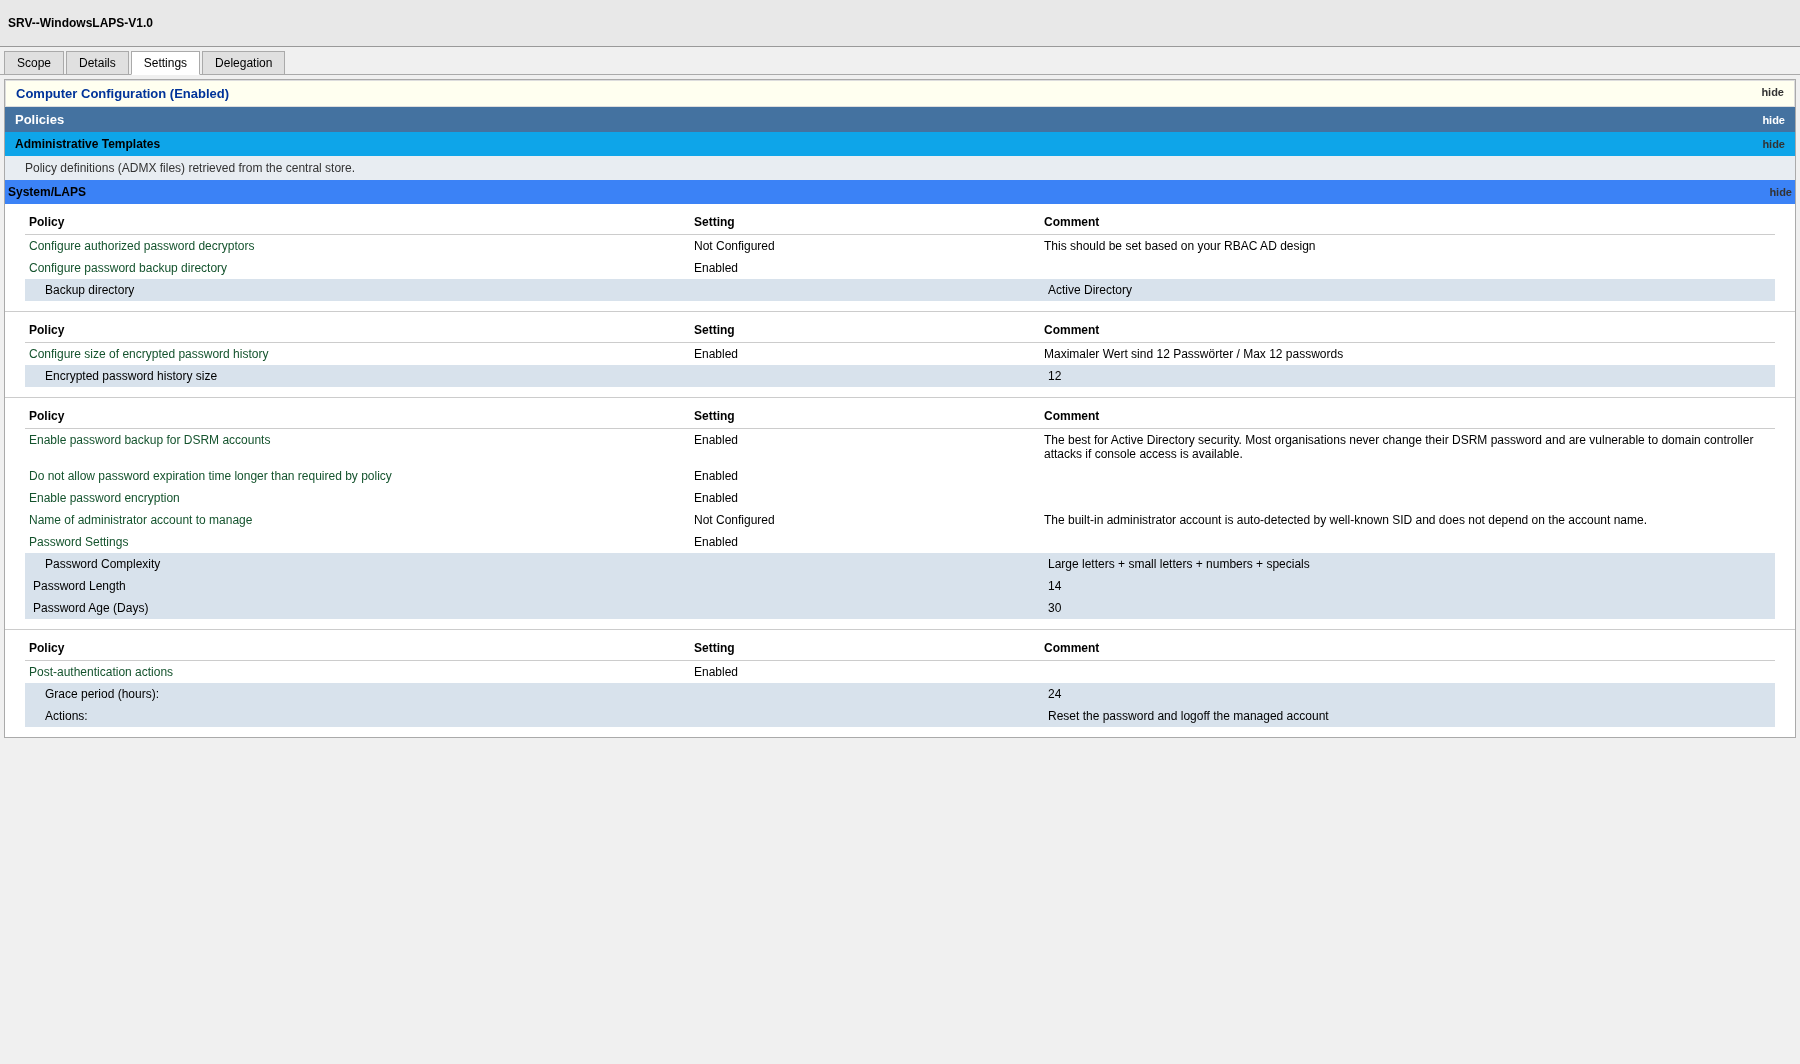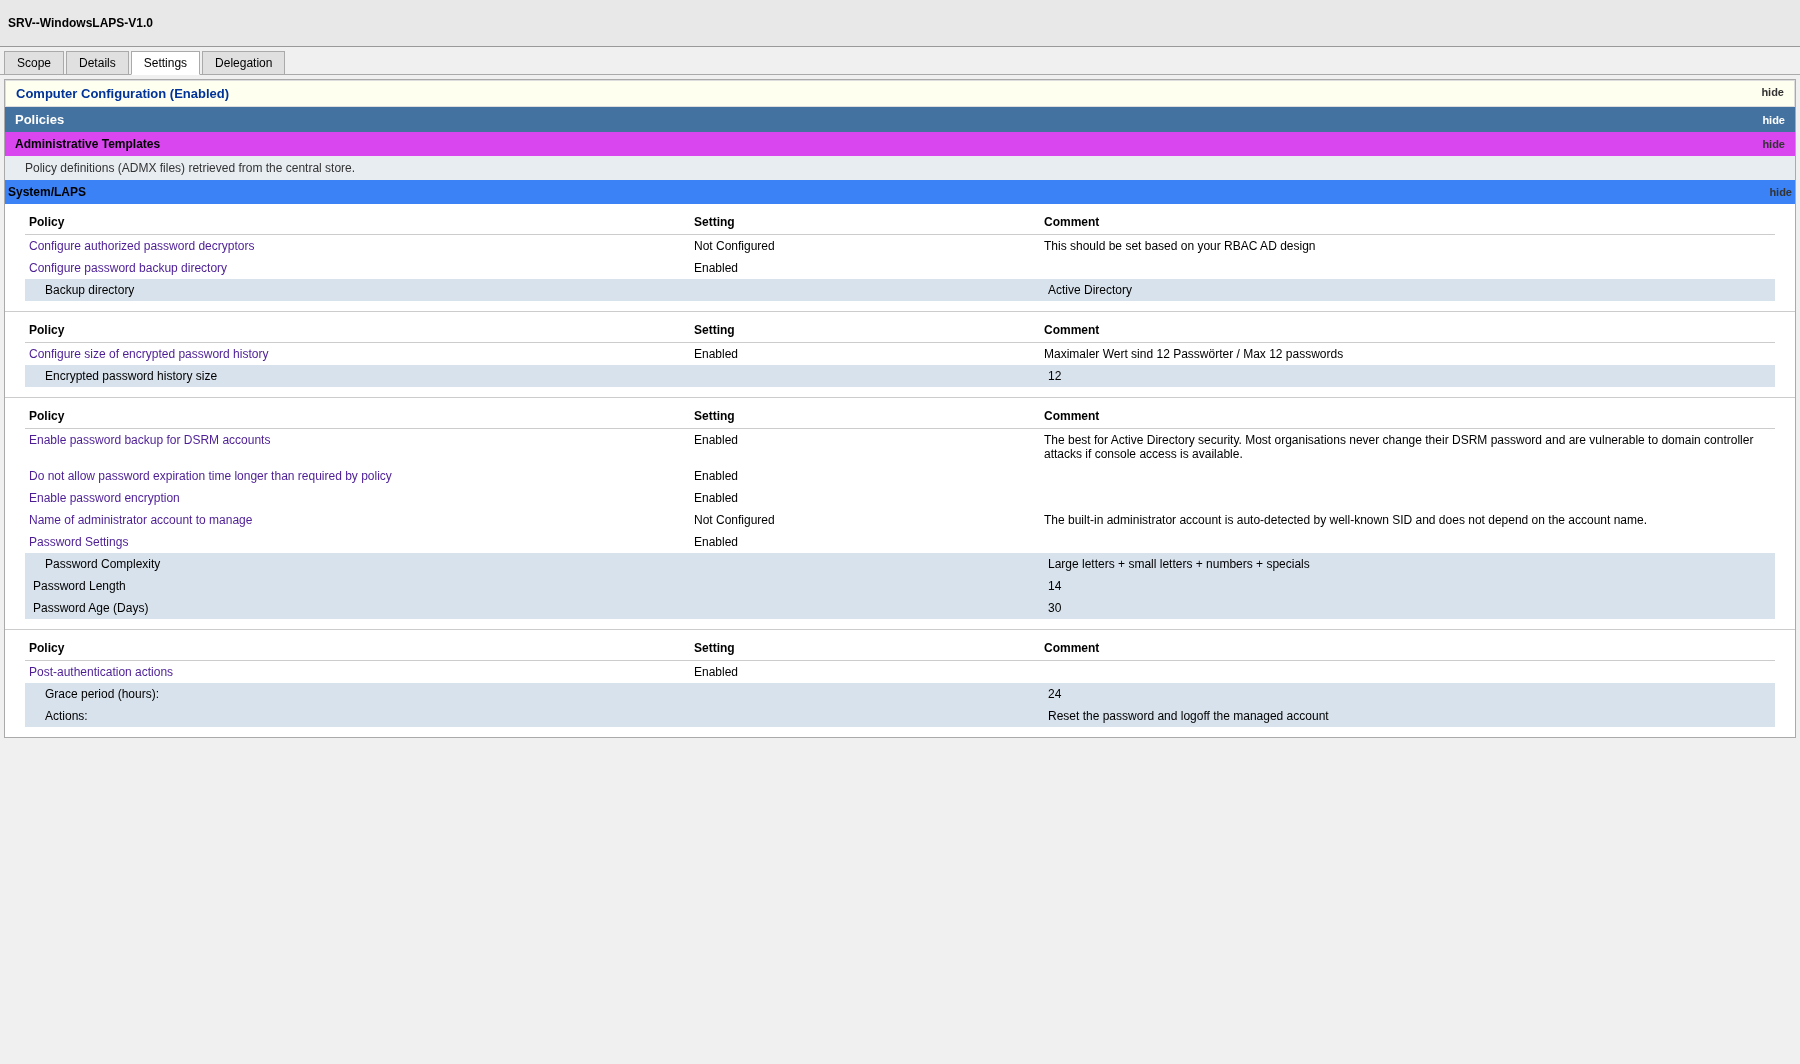--- a/index.html
+++ b/index.html
@@ -58,21 +58,21 @@
       padding: 5px 10px;
       font-weight: bold;
       font-size: 13px;
       color: #003399;
       display: flex;
       justify-content: space-between;
       align-items: flex-start;
       border: 1px solid #ddd;
     }
     .section-header-gray {
-      background: #d946ef;
+      background: #0ea5e9;
       padding: 5px 10px;
       font-weight: bold;
       font-size: 12px;
       display: flex;
       justify-content: space-between;
       align-items: center;
     }
     .section-header-lightgray {
       background: #3b82f6;
       padding: 5px 3px;
@@ -108,21 +108,21 @@
       padding: 5px 4px;
       border-bottom: 1px solid #ccc;
       font-size: 12px;
     }
     .policy-table td {
       padding: 4px 4px;
       font-size: 12px;
       vertical-align: top;
     }
     .policy-table td a, .policy-link {
-      color: #4c1d95;
+      color: #14532d;
       text-decoration: none;
       cursor: pointer;
     }
     .sub-row {
       background: #d8e2ec;
     }
     .sub-row td {
       padding: 4px 8px;
       font-size: 12px;
     }

